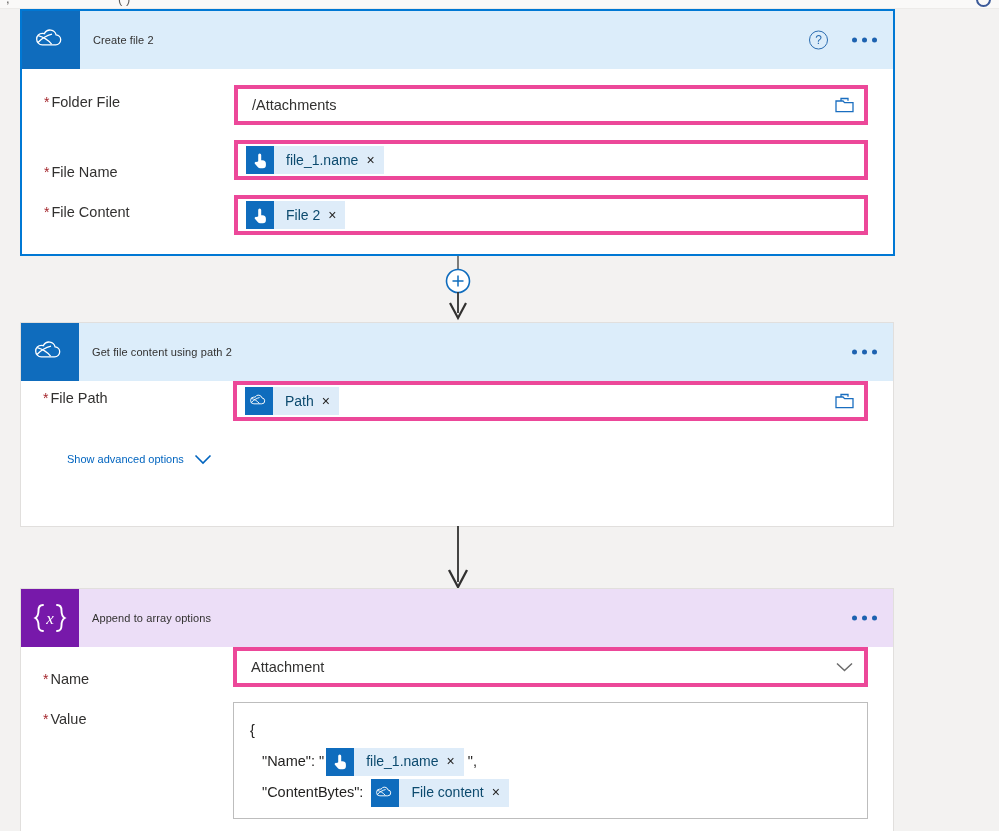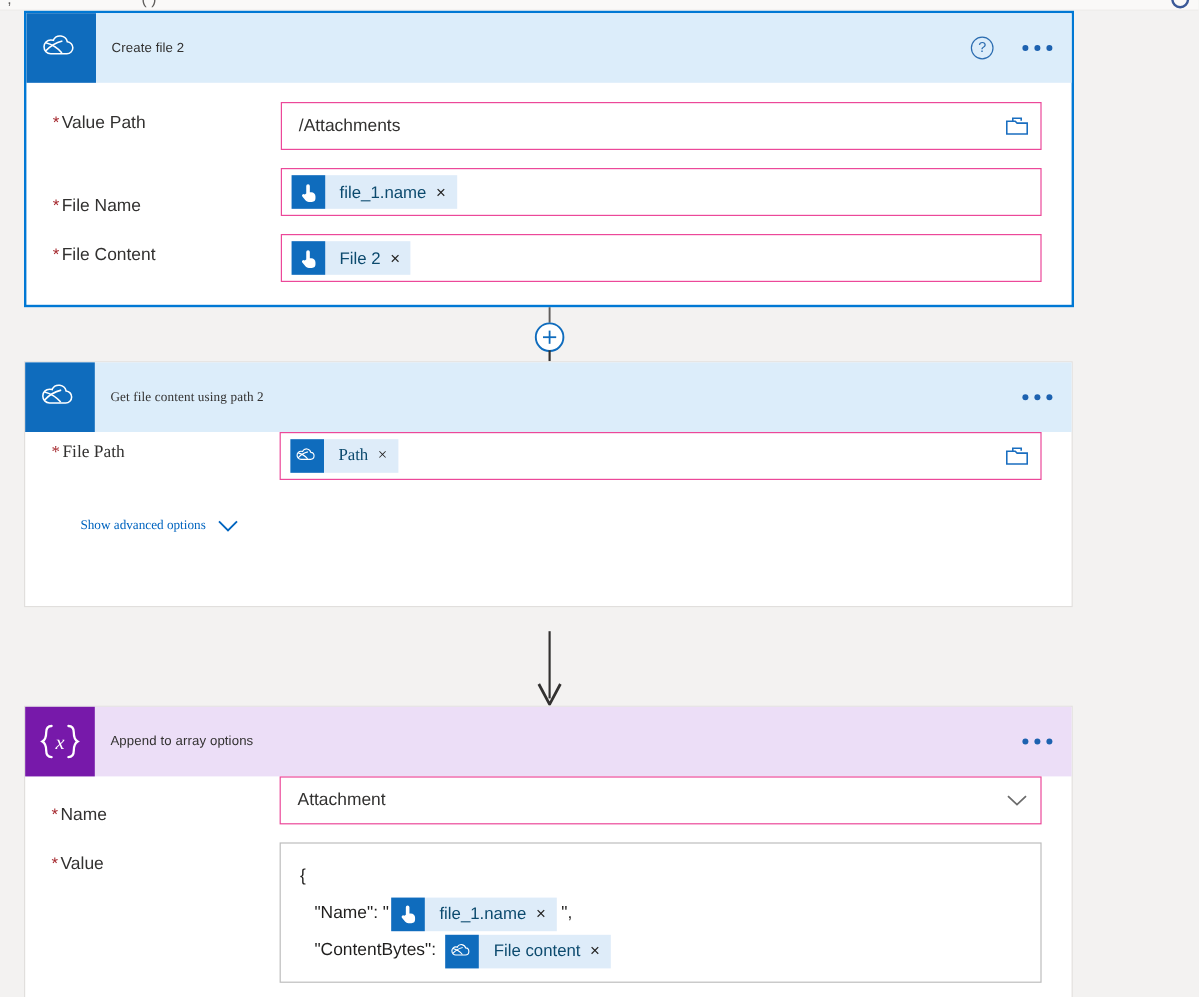--- a/index.html
+++ b/index.html
@@ -138,21 +138,21 @@
   }
 
   .field-control {
     flex: 1 1 auto;
     position: relative;
     margin-right: 25px;
   }
 
   .input-box {
     position: relative;
-    border: 1px solid #ec4899;
+    border: 4px solid #ec4899;
     background: #fff;
     min-height: 40px;
     display: flex;
     align-items: center;
     padding: 0 44px 0 12px;
     font-size: 14.5px;
     color: #323130;
   }
   .input-box.token-host { padding-left: 8px; }
   .input-box.plain { padding-left: 14px; }
@@ -263,21 +263,21 @@
             <i></i>
             <i></i>
           </div>
       </div>
     </div>
 
     <div class="card-body">
 
       <div class="form-row" style="margin-top:16px;">
         <div class="field-label">
-          <span class="req">*</span><span>Value Path</span>
+          <span class="req">*</span><span>Folder File</span>
         </div>
         <div class="field-control">
           <div class="input-box plain">
             <span>/Attachments</span>
             <span class="trail-icon">
               <svg width="19" height="17" viewBox="0 0 19 17">
                 <path d="M1 4.5h7l1.6 1.6H18v9H1z" fill="none" stroke="#1a6ec0" stroke-width="1.3"></path>
                 <path d="M6 4.5V2h7v2.2" fill="none" stroke="#1a6ec0" stroke-width="1.3"></path>
               </svg>
             </span>
@@ -328,21 +328,21 @@
 
   <svg class="connector" width="999" height="831" style="pointer-events:none;">
     <line x1="458" y1="256" x2="458" y2="269" stroke="#605e5c" stroke-width="1.6"></line>
     <circle cx="458" cy="281" r="11.5" fill="#ffffff" stroke="#0f6cbd" stroke-width="1.6"></circle>
     <line x1="452.5" y1="281" x2="463.5" y2="281" stroke="#0f6cbd" stroke-width="1.5"></line>
     <line x1="458" y1="275.5" x2="458" y2="286.5" stroke="#0f6cbd" stroke-width="1.5"></line>
     <line x1="458" y1="292" x2="458" y2="313" stroke="#323130" stroke-width="1.8"></line>
     <path d="M450 303 L458 318 L466 303" fill="none" stroke="#323130" stroke-width="2.2"></path>
   </svg>
 
-  <div class="card" style="left:20px; top:301px; width:874px; height:205px;font-family:Liberation Serif, serif;">
+  <div class="card" style="left:20px; top:322px; width:874px; height:205px;">
 
     <div class="card-header onedrive">
       <div class="card-icon od">
         <svg width="34" height="22" viewBox="0 0 34 22" aria-hidden="true">
           <path d="M10.5 4.2a6.3 6.3 0 0 1 11.6 1.6 5 5 0 0 1 4.6 5 5 5 0 0 1-5 5H8.3A5.6 5.6 0 0 1 2.7 10 5.6 5.6 0 0 1 8.3 4.3c.75 0 1.5.1 2.2.3z" fill="none" stroke="#ffffff" stroke-width="1.3"></path>
           <path d="M4 13.5c4-4.4 9-7.2 14-8.4" fill="none" stroke="#ffffff" stroke-width="1.3"></path>
           <path d="M4.2 6.6c5.2 1.4 10 4.4 13.4 8.5" fill="none" stroke="#ffffff" stroke-width="1.3"></path>
         </svg>
       </div>
       <div class="card-title">Get file content using path 2</div>

